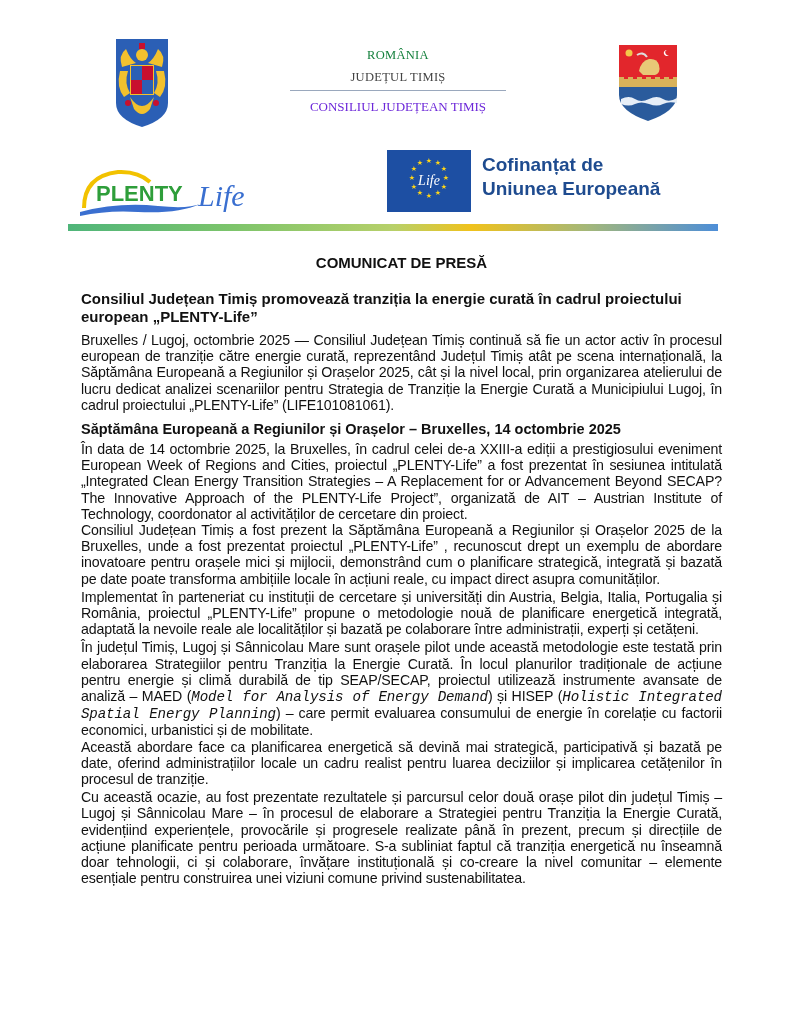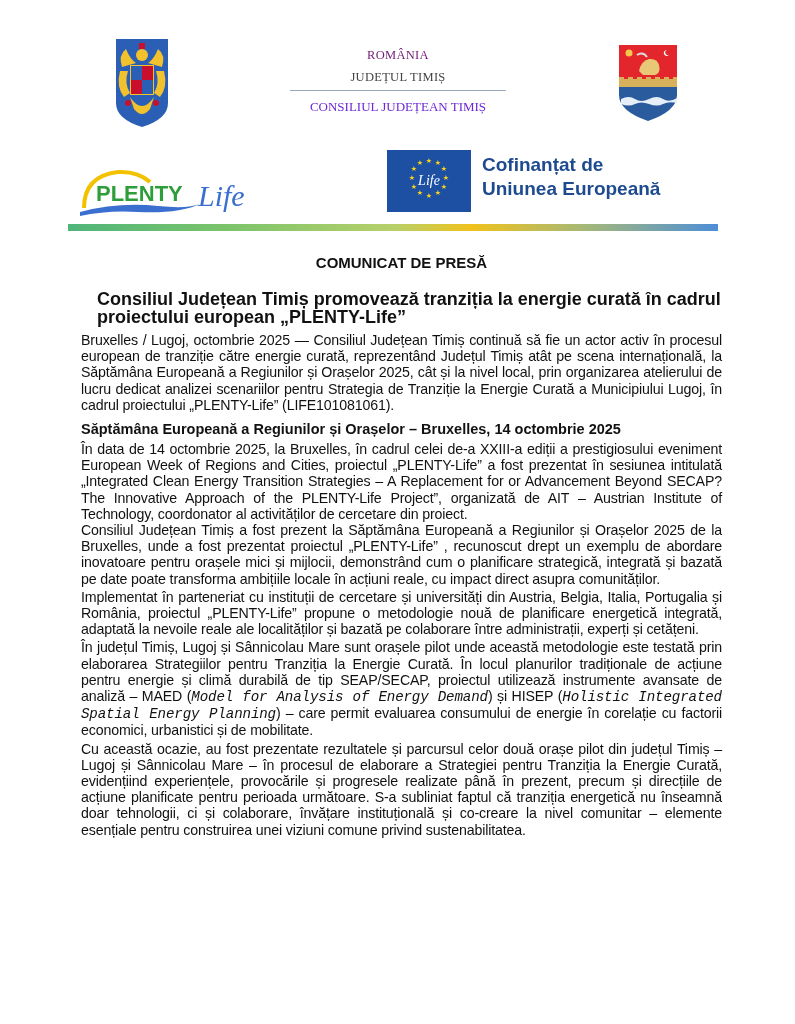--- a/index.html
+++ b/index.html
@@ -2,35 +2,35 @@
 <html><head>
   <meta charset="utf-8">
   <style>
     html, body { margin: 0; padding: 0; background: #ffffff; }
     body { width: 795px; height: 1024px; position: relative; overflow: hidden; font-family: "Liberation Sans", sans-serif; color: #111; }
 
     .coat-ro { position: absolute; left: 114px; top: 37px; width: 56px; height: 92px; }
     .coat-tm { position: absolute; left: 617px; top: 43px; width: 62px; height: 80px; }
 
     .header-center { position: absolute; left: 290px; top: 48px; width: 216px; text-align: center; font-family: "Liberation Serif", serif; color: #333; }
-    .hc-line1 { font-size: 12.5px; line-height: 15px; letter-spacing: 0.3px; color: #701a75; }
+    .hc-line1 { font-size: 12.5px; line-height: 15px; letter-spacing: 0.3px; color: #15803d; }
     .hc-line2 { font-size: 12.5px; line-height: 15px; letter-spacing: 0.3px; margin-top: 7px; color: #444; }
     .hc-rule { height: 1px; background: #9aa8bd; margin: 5px 0 8px 0; }
     .hc-line3 { font-size: 13px; line-height: 15px; color: #6d28d9; }
 
     .plenty-logo { position: absolute; left: 78px; top: 168px; width: 190px; height: 52px; }
     .eu-flag { position: absolute; left: 387px; top: 150px; width: 84px; height: 62px; background: #1d4fa3; }
     .eu-text { position: absolute; left: 482px; top: 153px; font-weight: bold; color: #1e4b8f; font-size: 19px; line-height: 24px; }
 
     .gradient-bar { position: absolute; left: 68px; top: 224px; width: 650px; height: 7px;
       background: linear-gradient(90deg, #4fb57a 0%, #7cc46b 25%, #b7d06a 50%, #f0c21c 62%, #a3b77a 80%, #4d8ed8 100%); }
 
     .doc { position: absolute; left: 81px; top: 254px; width: 641px; }
     .doc-title { text-align: center; font-weight: bold; font-size: 15px; line-height: 18px; margin: 0; }
-    .main-heading { font-weight: bold; font-size: 18px; line-height: 18px; margin: 18px 0 6px 16px; }
+    .main-heading { font-weight: bold; font-size: 15px; line-height: 18px; margin: 18px 0 6px 0; }
     .section-heading { font-weight: bold; font-size: 14.5px; line-height: 18px; margin: 4px 0 3px 0; }
     p { margin: 0; font-size: 14.2px; line-height: 16.2px; text-align: justify; letter-spacing: -0.15px; }
     .gap-sm { margin-top: 2px; }
     .gap-md { margin-top: 7px; }
     .gap-lg { margin-top: 14px; }
     em { font-style: italic; font-family: Liberation Mono, monospace; }
   </style>
 </head>
 <body>
 
@@ -114,14 +114,15 @@
   <h1 class="doc-title">COMUNICAT DE PRESĂ</h1>
   <h2 class="main-heading">Consiliul Județean Timiș promovează tranziția la energie curată în cadrul proiectului european „PLENTY-Life”</h2>
   <p>Bruxelles / Lugoj, octombrie 2025 — Consiliul Județean Timiș continuă să fie un actor activ în procesul european de tranziție către energie curată, reprezentând Județul Timiș atât pe scena internațională, la Săptămâna Europeană a Regiunilor și Orașelor 2025, cât și la nivel local, prin organizarea atelierului de lucru dedicat analizei scenariilor pentru Strategia de Tranziție la Energie Curată a Municipiului Lugoj, în cadrul proiectului „PLENTY-Life” (LIFE101081061).</p>
 
   <h3 class="section-heading gap-md">Săptămâna Europeană a Regiunilor și Orașelor – Bruxelles, 14 octombrie 2025</h3>
   <p>În data de 14 octombrie 2025, la Bruxelles, în cadrul celei de-a XXIII-a ediții a prestigiosului eveniment European Week of Regions and Cities, proiectul „PLENTY-Life” a fost prezentat în sesiunea intitulată „Integrated Clean Energy Transition Strategies – A Replacement for or Advancement Beyond SECAP? The Innovative Approach of the PLENTY-Life Project”, organizată de AIT – Austrian Institute of Technology, coordonator al activităților de cercetare din proiect.</p>
 
   <p>Consiliul Județean Timiș a fost prezent la Săptămâna Europeană a Regiunilor și Orașelor 2025 de la Bruxelles, unde a fost prezentat proiectul „PLENTY-Life” , recunoscut drept un exemplu de abordare inovatoare pentru orașele mici și mijlocii, demonstrând cum o planificare strategică, integrată și bazată pe date poate transforma ambițiile locale în acțiuni reale, cu impact direct asupra comunităților.</p>
   <p class="gap-sm">Implementat în parteneriat cu instituții de cercetare și universități din Austria, Belgia, Italia, Portugalia și România, proiectul „PLENTY-Life” propune o metodologie nouă de planificare energetică integrată, adaptată la nevoile reale ale localităților și bazată pe colaborare între administrații, experți și cetățeni.</p>
   <p class="gap-sm"><span>În județul Timiș, Lugoj și Sânnicolau Mare sunt orașele pilot unde această metodologie este testată prin elaborarea Strategiilor pentru Tranziția la Energie Curată. În locul planurilor tradiționale de acțiune pentru energie și climă durabilă de tip SEAP/SECAP, proiectul utilizează instrumente avansate de analiză – MAED (</span><em>Model for Analysis of Energy Demand</em><span>) și HISEP (</span><em>Holistic Integrated Spatial Energy Planning</em><span>) – care permit evaluarea consumului de energie în corelație cu factorii economici, urbanistici și de mobilitate.</span></p>
+  <p>Această abordare face ca planificarea energetică să devină mai strategică, participativă și bazată pe date, oferind administrațiilor locale un cadru realist pentru luarea deciziilor și implicarea cetățenilor în procesul de tranziție.</p>
   <p class="gap-sm">Cu această ocazie, au fost prezentate rezultatele și parcursul celor două orașe pilot din județul Timiș – Lugoj și Sânnicolau Mare – în procesul de elaborare a Strategiei pentru Tranziția la Energie Curată, evidențiind experiențele, provocările și progresele realizate până în prezent, precum și direcțiile de acțiune planificate pentru perioada următoare. S-a subliniat faptul că tranziția energetică nu înseamnă doar tehnologii, ci și colaborare, învățare instituțională și co-creare la nivel comunitar – elemente esențiale pentru construirea unei viziuni comune privind sustenabilitatea.</p>
 </div>
 
 </body></html>

